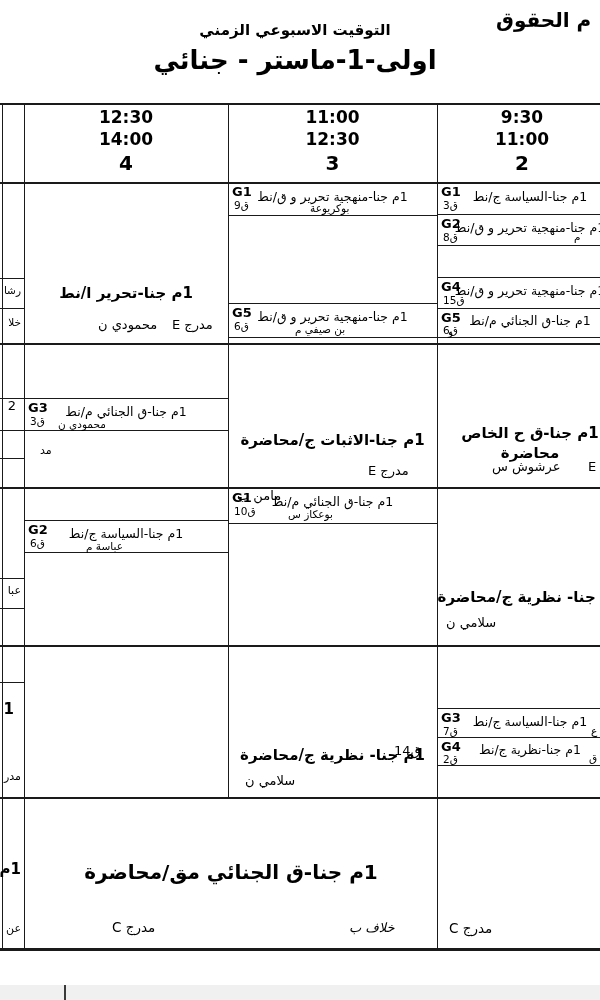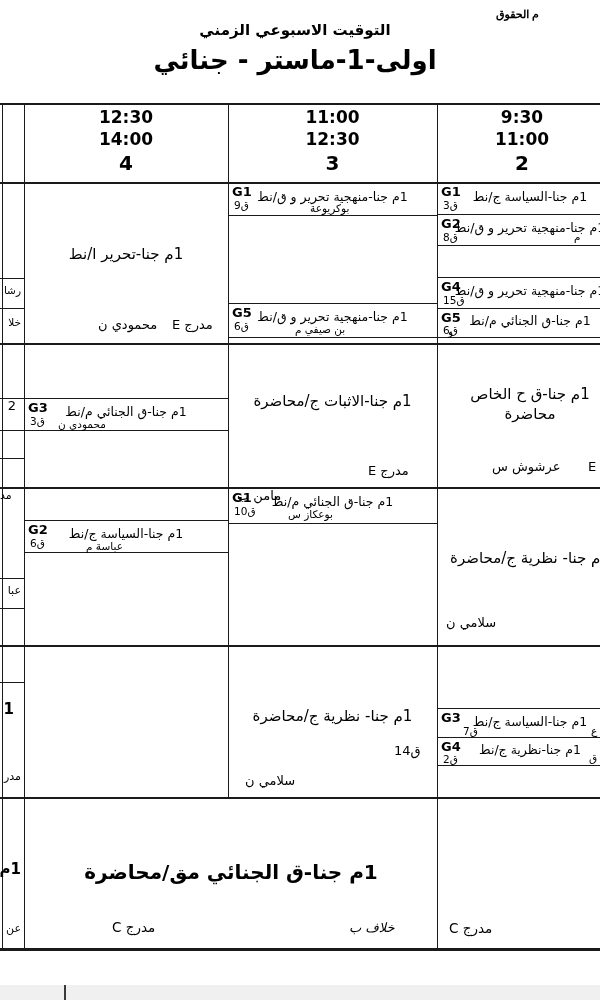--- a/index.html
+++ b/index.html
@@ -9,34 +9,34 @@
   .hl{position:absolute;background:#1a1a1a;height:1.5px;}
   .sl{position:absolute;background:#1a1a1a;height:1px;}
   .vl{position:absolute;background:#1a1a1a;width:1.2px;}
   .ar{direction:rtl;unicode-bidi:isolate;}
   .ctr{text-align:center;}
   .bold{font-weight:bold;}
   .f10{font-size:10.5px;}
   .f11{font-size:11px;}
   .f12{font-size:12.5px;}
   .f13{font-size:13px;}
-  .crs-big{font-weight:normal;font-size:15px;}
+  .crs-big{font-weight:bold;font-size:15px;margin-top:39px;}
   .crs-big2{font-weight:bold;font-size:20px;}
   .gbox-g{font-size:13px;font-weight:600;}
   .gbox-r{font-size:10.5px;}
   .time{font-size:17px;font-weight:bold;line-height:22px;}
   .num{font-size:20px;font-weight:bold;}
   .frag{white-space:nowrap;}
 </style>
 </head>
 <body>
 
 <div id="page">
 
-  <div class="abs ar bold frag" style="left:496px;top:8px;width:102px;font-size:11px;text-align:left;font-family:Liberation Serif, serif;">م الحقوق</div>
+  <div class="abs ar bold frag" style="left:496px;top:8px;width:102px;font-size:20px;text-align:left;">م الحقوق</div>
   <div class="abs ar bold ctr" style="left:95px;top:21px;width:400px;font-size:15px;">التوقيت الاسبوعي الزمني</div>
   <div class="abs ar bold ctr" style="left:0;top:30px;width:590px;font-size:26px;line-height:60px;">اولى-1-ماستر - جنائي</div>
 
   <div class="hl" style="left:0;top:103px;width:600px;"></div>
   <div class="hl" style="left:0;top:182px;width:600px;"></div>
   <div class="hl" style="left:0;top:343px;width:600px;"></div>
   <div class="hl" style="left:0;top:487px;width:600px;"></div>
   <div class="hl" style="left:0;top:645px;width:600px;"></div>
   <div class="hl" style="left:0;top:797px;width:600px;"></div>
   <div class="hl" style="left:0;top:948px;width:600px;height:3px;"></div>
@@ -143,21 +143,21 @@
   <div class="abs ar gbox-r" style="left:234px;top:505px;">ق10</div>
   <div class="abs ar ctr f12 frag" style="left:228px;top:494px;width:209px;">1م جنا-ق الجنائي م/نط</div>
   <div class="abs ar f10 frag" style="left:288px;top:508px;">بوعكاز س</div>
 
   <div class="abs gbox-g" style="left:28px;top:522px;">G2</div>
   <div class="abs ar gbox-r" style="left:30px;top:537px;">ق6</div>
   <div class="abs ar ctr f12 frag" style="left:24px;top:526px;width:204px;">1م جنا-السياسة ج/نط</div>
   <div class="abs ar f10 frag" style="left:86px;top:540px;">عباسة م</div>
 
   <div class="abs gbox-g" style="left:441px;top:710px;">G3</div>
-  <div class="abs ar gbox-r" style="left:443px;top:725px;margin-left:20px;">ق7</div>
+  <div class="abs ar gbox-r" style="left:443px;top:725px;">ق7</div>
   <div class="abs ar ctr f12 frag" style="left:437px;top:714px;width:186px;">1م جنا-السياسة ج/نط</div>
   <div class="abs ar f10 frag" style="left:591px;top:724px;">ع</div>
 
   <div class="abs gbox-g" style="left:441px;top:739px;">G4</div>
   <div class="abs ar gbox-r" style="left:443px;top:753px;">ق2</div>
   <div class="abs ar ctr f12 frag" style="left:437px;top:742px;width:186px;">1م جنا-نظرية ج/نط</div>
   <div class="abs ar f10 frag" style="left:589px;top:752px;">ق</div>
 
   <div class="abs ar ctr crs-big frag" style="left:228px;top:707px;width:209px;">1م جنا- نظرية ج/محاضرة</div>
   <div class="abs ar f13 frag" style="left:394px;top:743px;">ق14</div>
@@ -165,21 +165,21 @@
 
   <div class="abs ar f13 frag" style="left:449px;top:920px;font-size:13.5px;">مدرج C</div>
 
   <div class="abs ar ctr crs-big2 frag" style="left:26px;top:860px;width:410px;">1م جنا-ق الجنائي مق/محاضرة</div>
   <div class="abs ar f13 frag" style="left:349px;top:920px;font-style:italic;">خلاف ب</div>
   <div class="abs ar f13 frag" style="left:112px;top:919px;font-size:13.5px;">مدرج C</div>
 
   <div class="abs ar f10 frag" style="left:0;top:284px;width:21px;text-align:right;">رشا</div>
   <div class="abs ar f10 frag" style="left:0;top:316px;width:21px;text-align:right;">خلا</div>
   <div class="abs f13 frag" style="left:0;top:398px;width:16px;text-align:right;">2</div>
-  <div class="abs ar f11 frag" style="left:0;top:489px;width:21px;text-align:left;">مد</div>
+  <div class="abs ar f11 frag" style="left:0;top:444px;width:21px;text-align:left;padding-left:40px;">مد</div>
   <div class="abs ar f11 frag" style="left:0;top:584px;width:21px;text-align:right;">عبا</div>
   <div class="abs bold frag" style="left:0;top:700px;width:14px;text-align:right;font-size:15px;">1</div>
   <div class="abs ar f11 frag" style="left:0;top:770px;width:21px;text-align:right;">مدر</div>
   <div class="abs ar bold frag" style="left:0;top:860px;width:21px;text-align:right;font-size:15px;">1م</div>
   <div class="abs ar f11 frag" style="left:0;top:922px;width:21px;text-align:right;">عن</div>
 
   <div class="abs" style="left:0;top:985px;width:600px;height:15px;background:#f0f0f0;"></div>
   <div class="abs" style="left:64px;top:985px;width:1.5px;height:15px;background:#3a3a3a;"></div>
 
 </div>

